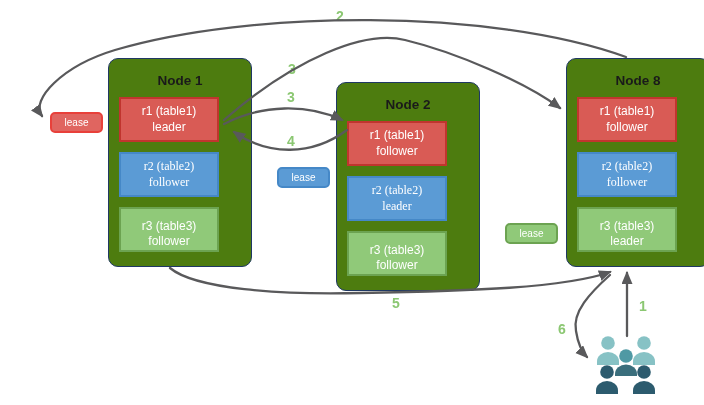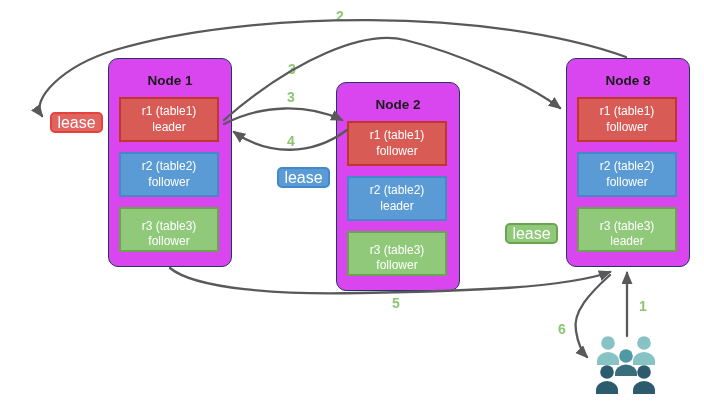--- a/index.html
+++ b/index.html
@@ -1,39 +1,39 @@
 <!DOCTYPE html>
 <html><head>
 <meta charset="utf-8">
 <style>
   html,body{margin:0;padding:0;background:#ffffff;}
   .canvas{
     position:relative;width:704px;height:405px;background:#ffffff;
     font-family:"Liberation Sans",sans-serif;overflow:hidden;
   }
   .node{
-    position:absolute;top:58px;width:124px;height:209px;background:#d946ef;
+    position:absolute;top:58px;width:144px;height:209px;background:#4d7c0f;
     border:1.6px solid #1f3864;border-radius:10px;box-sizing:border-box;
   }
   .node-1{left:108px;} .node-2{left:336px;margin-top:24px;} .node-3{left:566px;}
   .node-title{
     text-align:center;margin-top:14px;font-weight:bold;font-size:13.5px;color:#1a1a1a;
   }
   .replica{
     position:absolute;left:10px;width:100px;height:45px;border-radius:0;
     border:2px solid;box-sizing:border-box;color:#ffffff;font-size:12px;line-height:1.3;
     display:flex;flex-direction:column;align-items:center;justify-content:center;text-align:center;
   }
-  .row-1{top:38px;} .row-2{top:93px;} .row-3{top:148px;}
+  .row-1{top:38px;} .row-2{top:93px;font-family:Liberation Serif, serif;} .row-3{top:148px;}
   .c-red{background:#d95b55;border-color:#c0352e;}
   .c-blue{background:#5b9bd5;border-color:#4588c7;}
   .c-green{background:#90c979;border-color:#6ca351;justify-content:flex-end;}
   .lease{
     position:absolute;width:53px;height:21px;border-radius:5px;border:2px solid;
-    box-sizing:border-box;color:#ffffff;font-size:16px;
+    box-sizing:border-box;color:#ffffff;font-size:10px;
     display:flex;align-items:center;justify-content:center;
   }
   .lease-red{left:50px;top:112px;background:#e06560;border-color:#e8403a;}
   .lease-blue{left:277px;top:167px;background:#5b9bd5;border-color:#4588c7;}
   .lease-green{left:505px;top:223px;background:#90c979;border-color:#6ca351;}
   .step{
     position:absolute;width:18px;text-align:center;color:#8bc772;
     font-weight:bold;font-size:14px;
   }
   .step-2 {left:331px;top:8px;}

